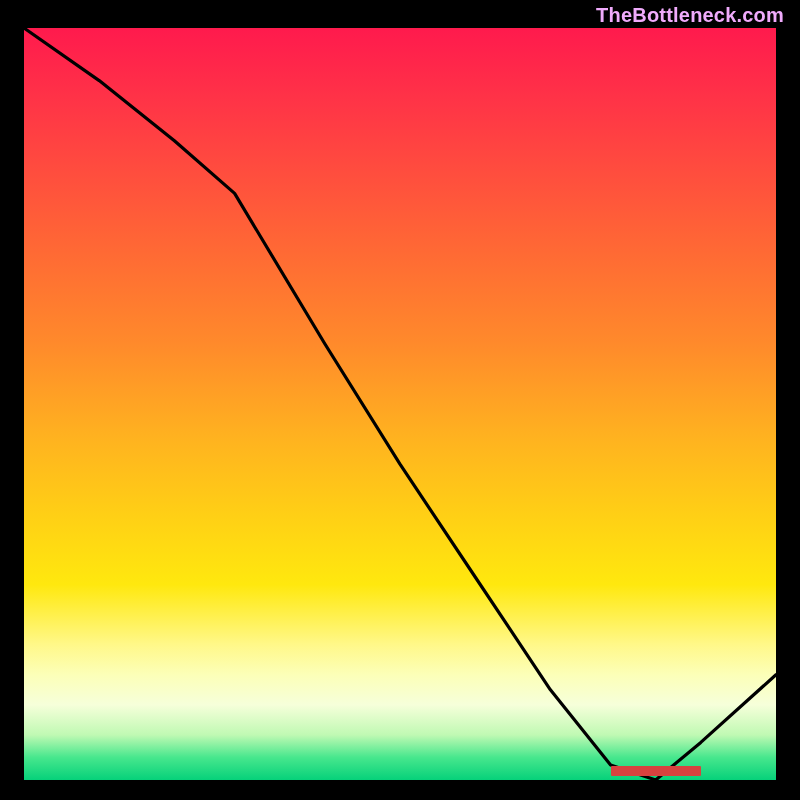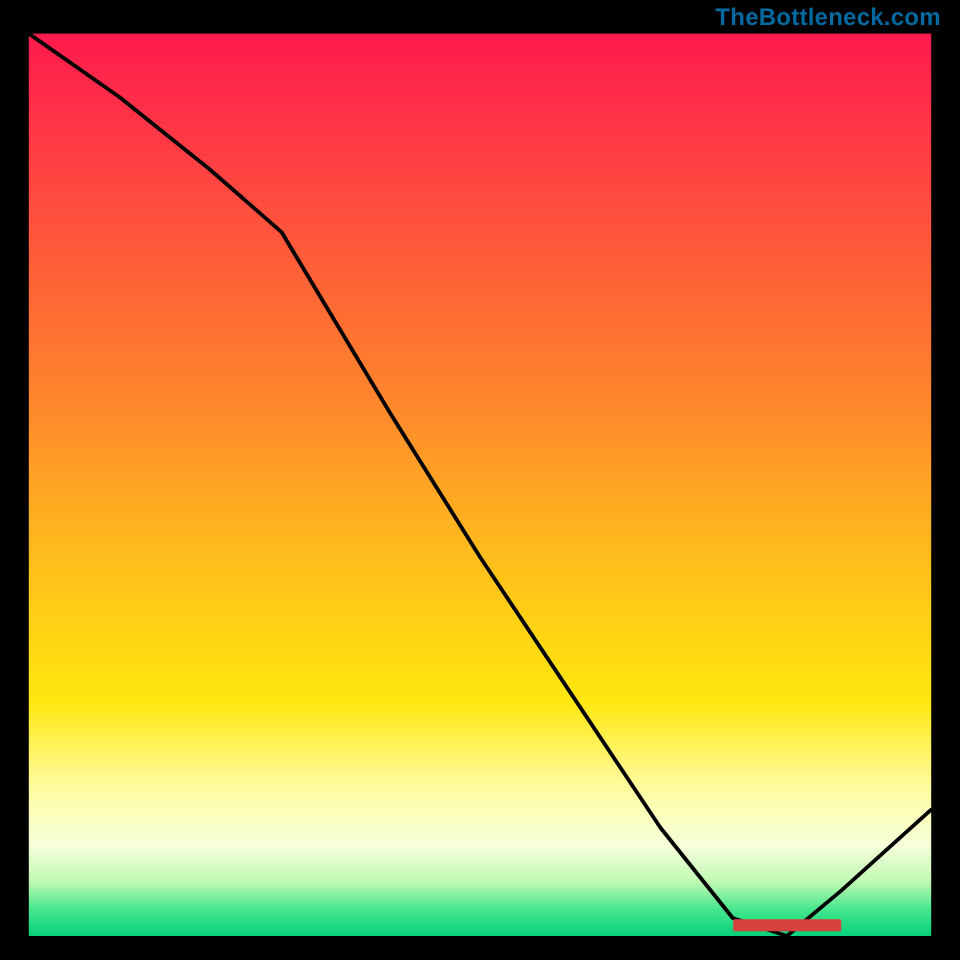--- a/index.html
+++ b/index.html
@@ -14,21 +14,21 @@
   .frame {
     position: relative;
     width: 800px;
     height: 800px;
     background: #000;
   }
   .watermark {
     position: absolute;
     top: 4px;
     right: 16px;
-    color: #0369a1;
+    color: #f0abfc;
     font-size: 20px;
     font-weight: 600;
     letter-spacing: 0.2px;
   }
   .plot-outer {
     position: absolute;
     left: 24px;
     top: 28px;
     width: 752px;
     height: 752px;

